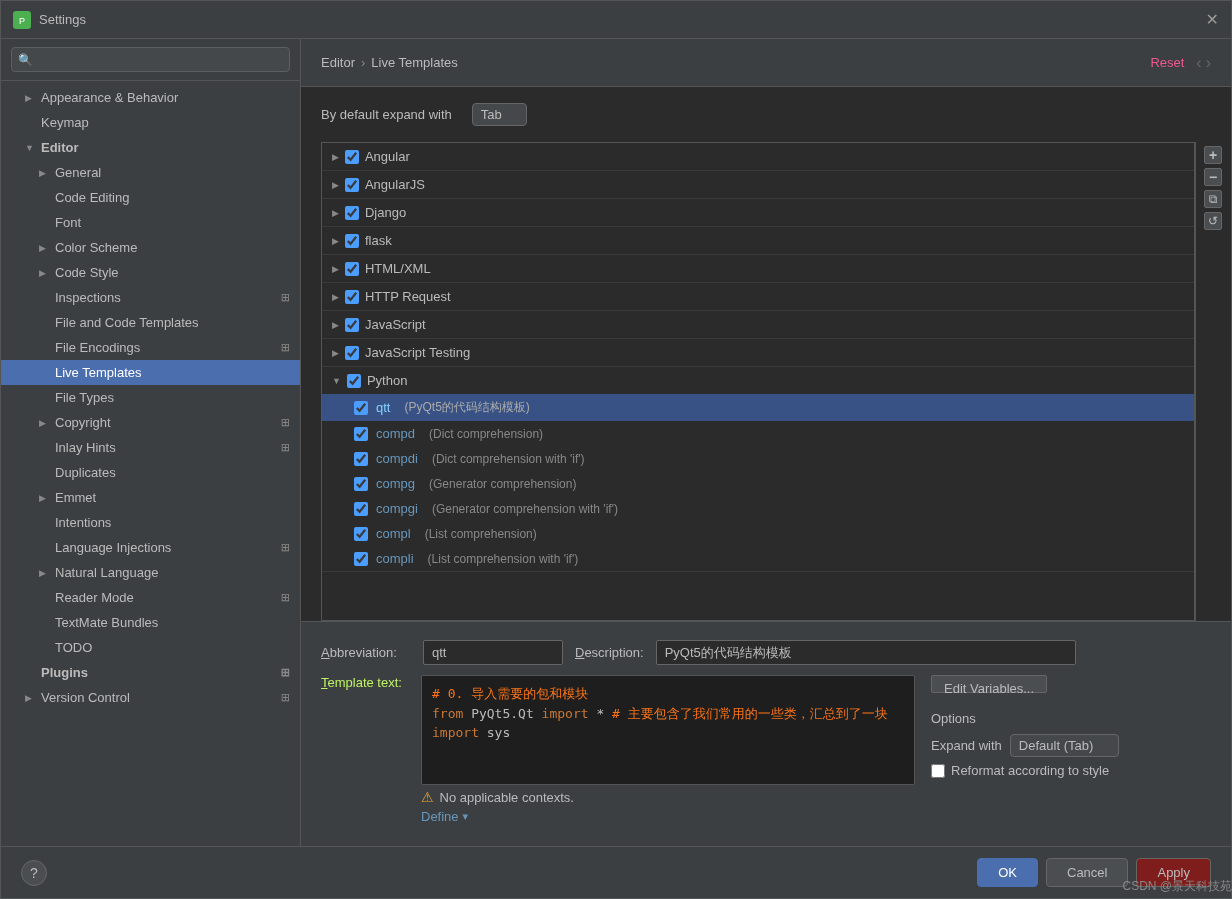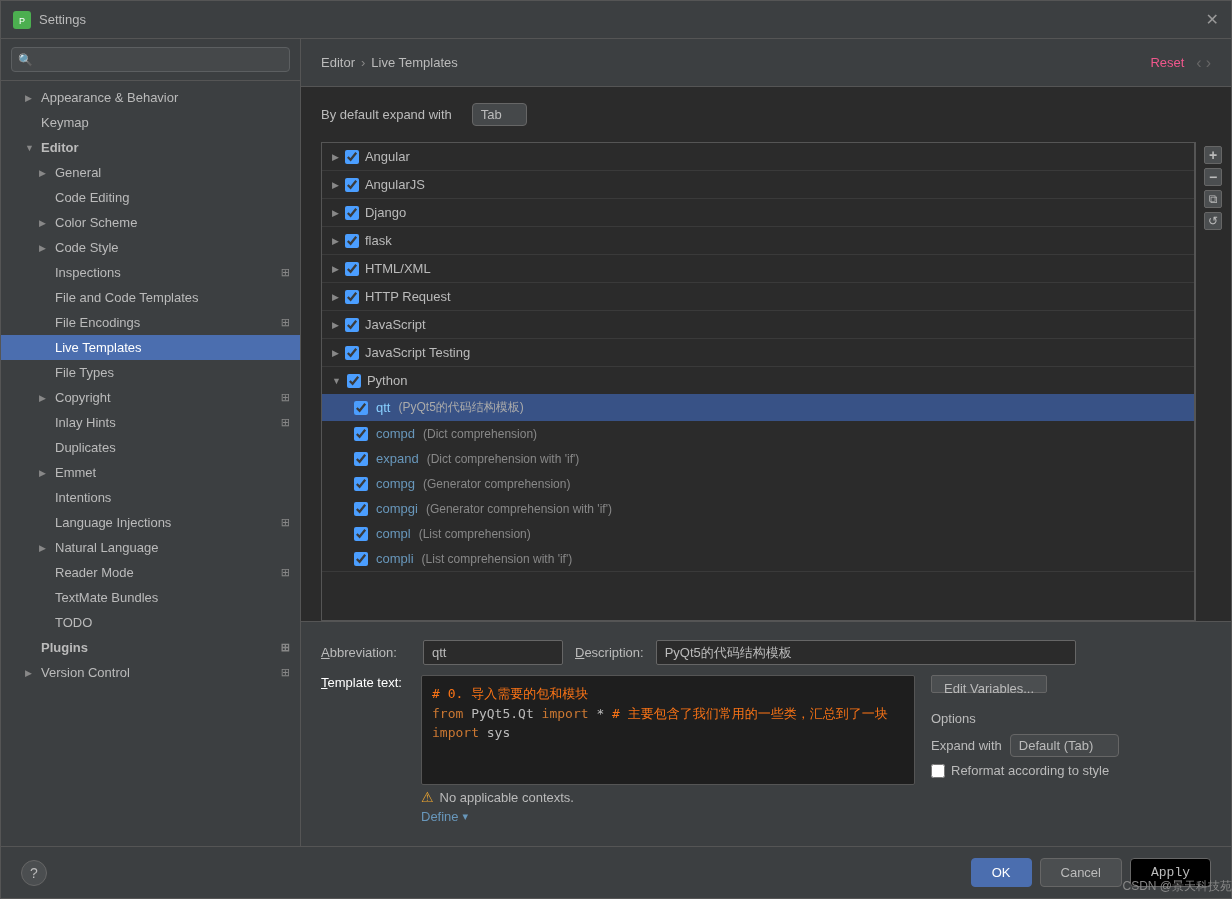--- a/index.html
+++ b/index.html
@@ -226,21 +226,21 @@
     }
     .template-item.selected { background: #385286; color: #ffffff; }
     .template-checkbox {
       width: 14px;
       height: 14px;
       accent-color: #4b9eff;
       flex-shrink: 0;
     }
     .template-name { color: #6897bb; font-weight: 500; }
     .template-item.selected .template-name { color: #88cfff; }
-    .template-desc { color: #888; font-size: 12px; }
+    .template-desc { color: #888; font-size: 12px; margin-left: 6px; }
     .template-item.selected .template-desc { color: #aaaaaa; }
     .group-arrow { font-size: 9px; color: #888; }
     .scroll-btn {
       width: 18px;
       height: 18px;
       background: #4b4e50;
       border: 1px solid #666;
       border-radius: 2px;
       display: flex;
       align-items: center;
@@ -278,21 +278,21 @@
       outline: none;
       width: 140px;
     }
     .field-input.wide { width: 420px; }
     .desc-label {
       color: #bbbbbb;
       font-size: 13px;
     }
     .desc-label u { text-decoration: underline; }
     .template-text-label {
-      color: #ffffff;
+      color: #bef264;
       font-size: 13px;
       min-width: 90px;
       flex-shrink: 0;
     }
     .template-text-label u { text-decoration: underline; }
     .template-editor {
       flex: 1;
       background: #1e1e1e;
       border: 1px solid #555;
       border-radius: 2px;
@@ -397,23 +397,22 @@
     .btn-ok {
       background: #4b6eaf;
       color: white;
       border-color: #4b6eaf;
     }
     .btn-cancel {
       background: #4b4e50;
       color: #bbbbbb;
     }
     .btn-apply {
-      background: #000000;
-      color: #bbbbbb;
-      font-family: Liberation Mono, monospace;
+      background: #7f1d1d;
+      color: #bbbbbb;
     }
     .watermark {
       position: absolute;
       bottom: 4px;
       right: 0;
       color: #888;
       font-size: 12px;
       pointer-events: none;
     }
     .sidebar-content::-webkit-scrollbar { width: 6px; }
@@ -477,20 +476,24 @@
         <div class="sidebar-item indent-2">
           <span class="arrow">▶</span>
           <span>General</span>
         </div>
 
         <div class="sidebar-item indent-2">
           <span class="arrow"> </span>
           <span>Code Editing</span>
         </div>
 
+        <div class="sidebar-item indent-2">
+          <span class="arrow"> </span>
+          <span>Font</span>
+        </div>
 
         <div class="sidebar-item indent-2">
           <span class="arrow">▶</span>
           <span>Color Scheme</span>
         </div>
 
         <div class="sidebar-item indent-2">
           <span class="arrow">▶</span>
           <span>Code Style</span>
         </div>
@@ -699,21 +702,21 @@
               </div>
 
               <div class="template-item">
                 <input type="checkbox" class="template-checkbox" checked="" style="">
                 <span class="template-name">compd</span>
                 <span class="template-desc">(Dict comprehension)</span>
               </div>
 
               <div class="template-item">
                 <input type="checkbox" class="template-checkbox" checked="" style="">
-                <span class="template-name">expand</span>
+                <span class="template-name">compdi</span>
                 <span class="template-desc">(Dict comprehension with 'if')</span>
               </div>
 
               <div class="template-item">
                 <input type="checkbox" class="template-checkbox" checked="" style="">
                 <span class="template-name">compg</span>
                 <span class="template-desc">(Generator comprehension)</span>
               </div>
 
               <div class="template-item">

